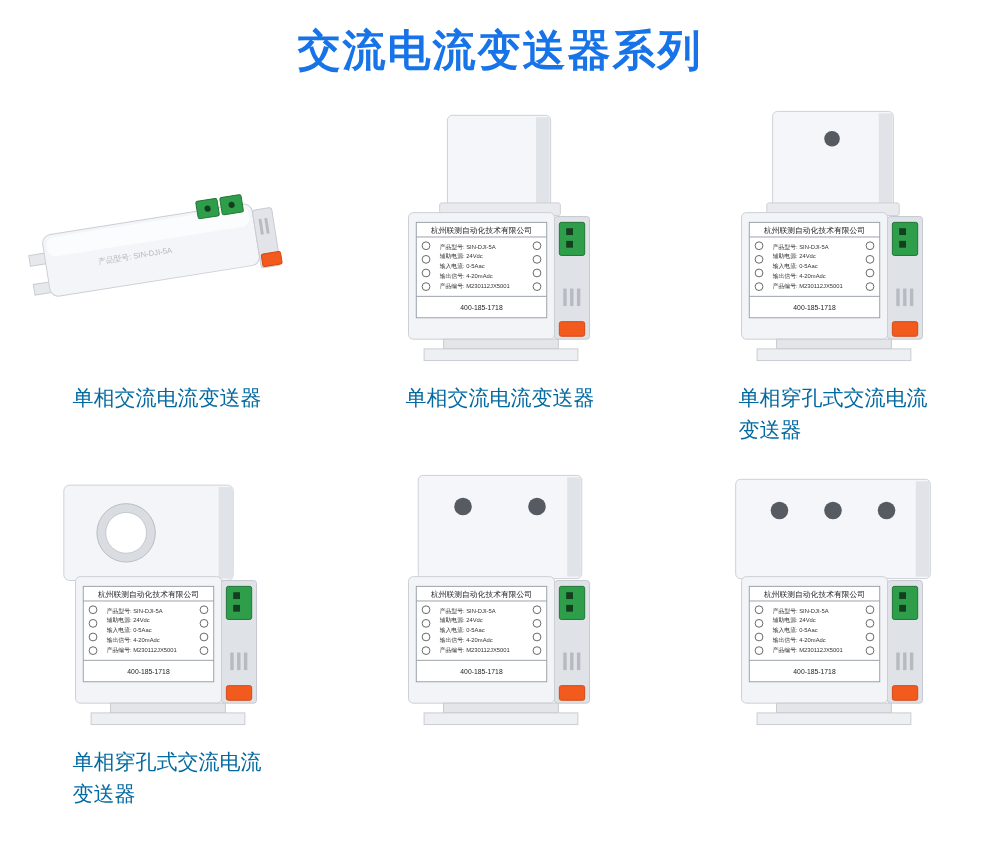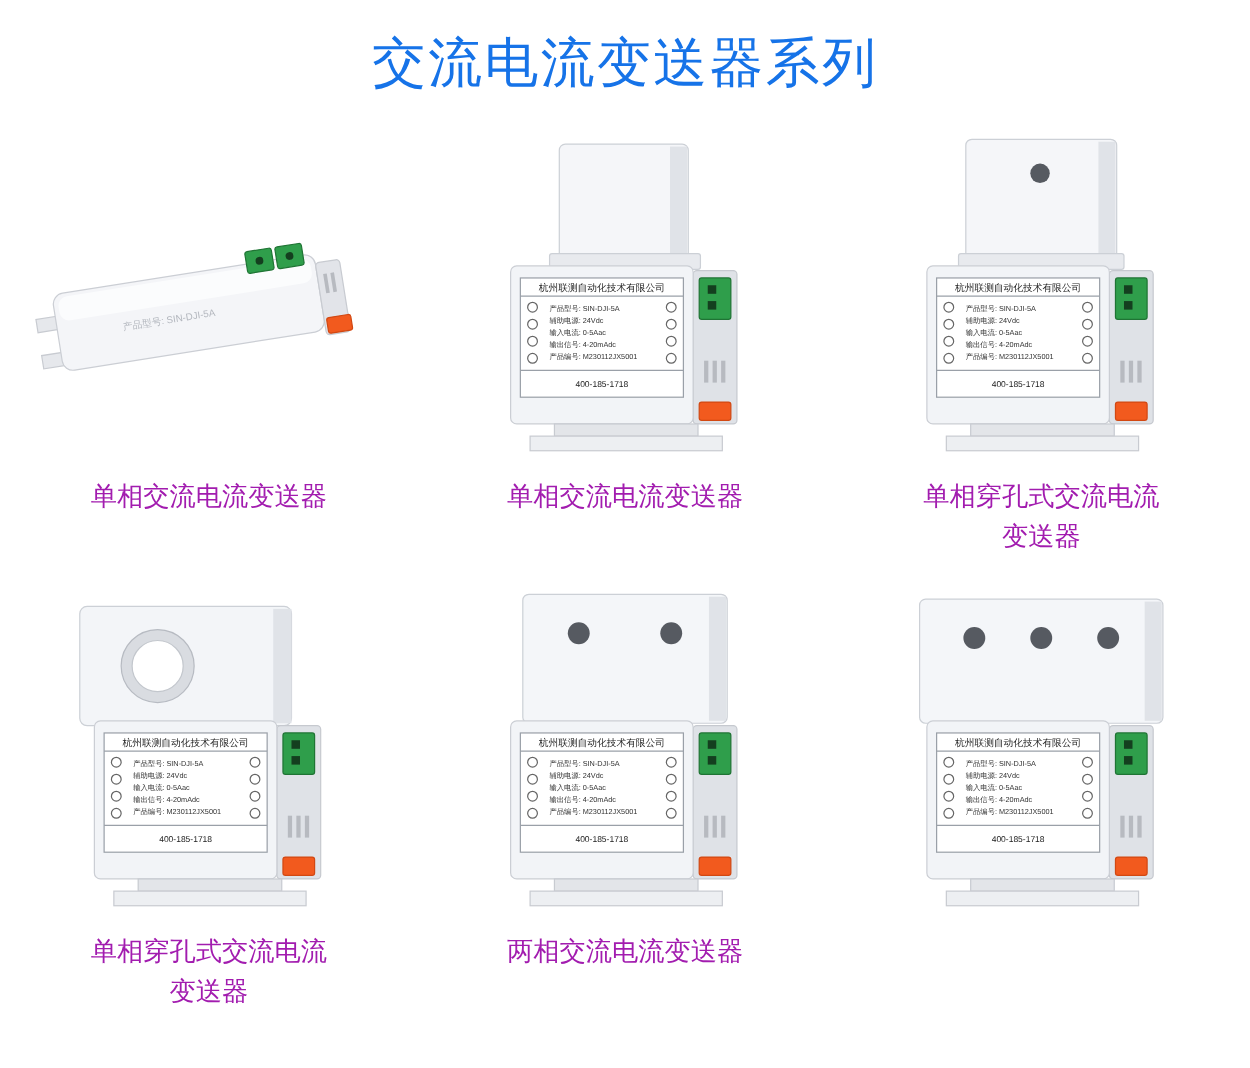--- a/index.html
+++ b/index.html
@@ -12,21 +12,21 @@
     height: 854px;
     margin: 0 auto;
     background: #ffffff;
     overflow: hidden;
     position: relative;
   }
   .title {
     text-align: center;
     padding: 22px 0 6px 0;
     font-size: 43px;
-    font-weight: 400;
+    font-weight: 700;
     letter-spacing: 2px;
     color: #1673e8;
   }
   .grid {
     display: grid;
     grid-template-columns: repeat(3, 333px);
     justify-content: center;
     row-gap: 6px;
     padding-top: 4px;
   }
@@ -37,22 +37,21 @@
   }
   .figure {
     width: 308px;
     height: 292px;
   }
   .figure svg { width: 100%; height: 100%; }
   .caption {
     min-height: 66px;
     font-size: 21px;
     line-height: 1.5;
-    color: #a21caf;
-    text-align: center;
+    color: #0369a1;
     font-weight: 400;
   }
   .cap-line { display: block; }
   svg text { font-family: "Liberation Sans", "DejaVu Sans", sans-serif; }
 </style>
 </head>
 <body>
 
 <div class="page">
 
@@ -304,24 +303,20 @@
             </g>
             <line x1="64" y1="212" x2="198" y2="212" stroke="#9aa0a8"></line>
             <text x="131" y="226" font-size="7" text-anchor="middle" fill="#222">400-185-1718</text>
           </g>
           <g>
             <rect x="92" y="256" width="118" height="10" fill="#e3e5e9" stroke="#c8cbd1"></rect>
             <rect x="72" y="266" width="158" height="12" fill="#edeff2" stroke="#c8cbd1"></rect>
           </g>
         </svg>
       </div>
-      <figcaption class="caption">
-        <span class="cap-line">两相交流电流变送器</span>
-        <span class="cap-line"></span>
-      </figcaption>
     </figure>
 
     <figure class="product">
       <div class="figure">
         <svg viewBox="0 0 300 300">
           <g>
             <rect x="50" y="26" width="200" height="102" rx="5" fill="#f4f6f9" stroke="#ccd0d6"></rect>
             <rect x="235" y="28" width="14" height="98" fill="#e0e3e8"></rect>
             <circle cx="95" cy="58" r="9" fill="#565a61"></circle>
             <circle cx="150" cy="58" r="9" fill="#565a61"></circle>

